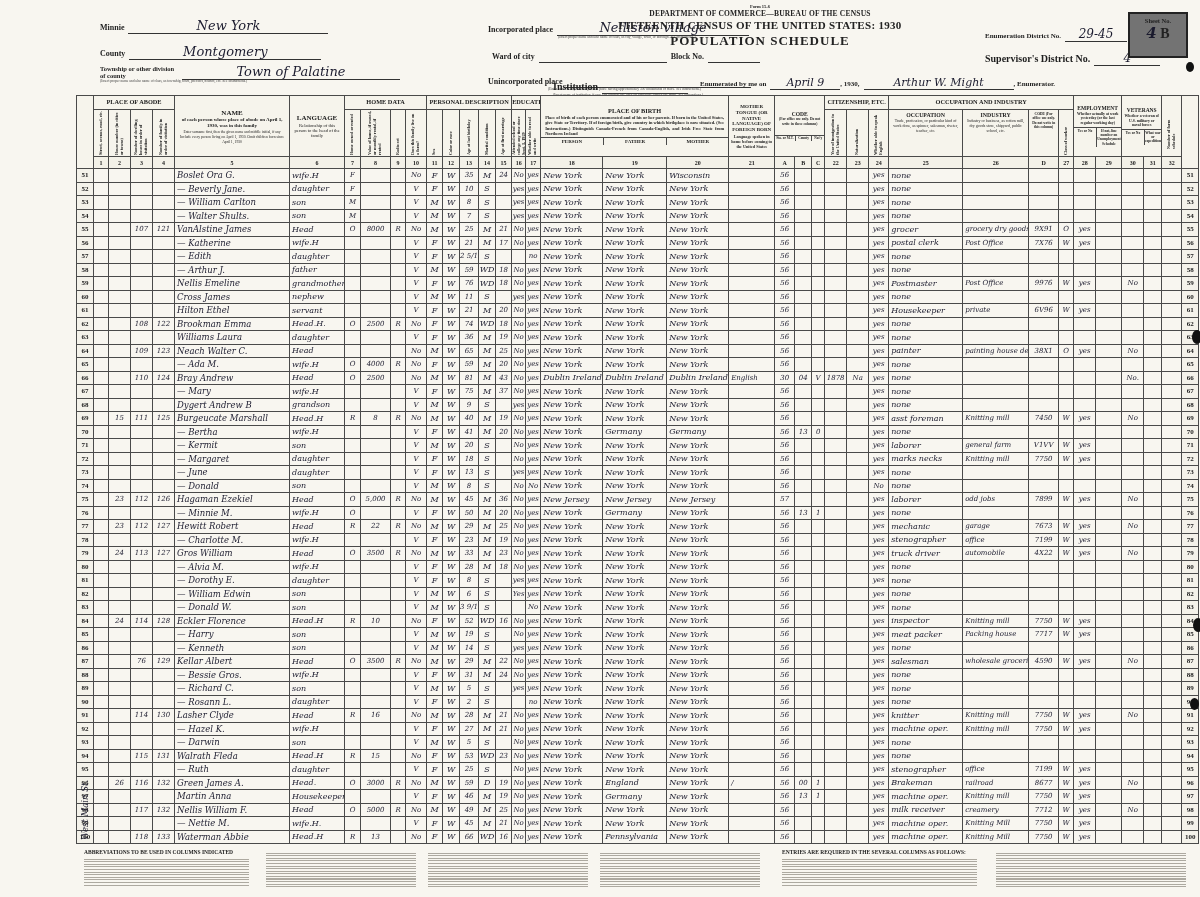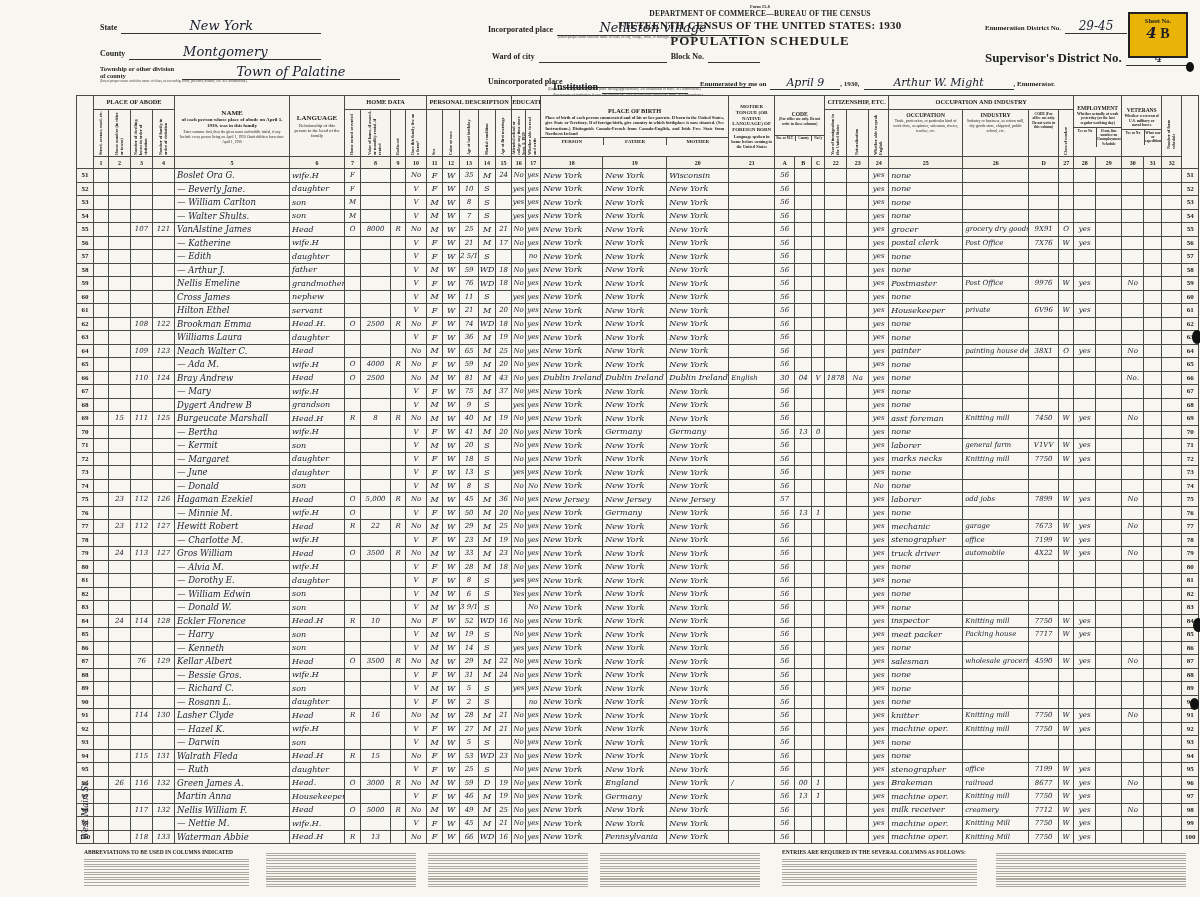--- a/index.html
+++ b/index.html
@@ -12,21 +12,21 @@
   .lbl { font-weight:bold; font-size:8px; color:#1e1e1e; }
   .lbl2 { font-weight:bold; font-size:6.5px; color:#1e1e1e; display:inline-block; line-height:1.1; vertical-align:middle; }
   .hw { font-family:"DejaVu Serif", serif; font-style:italic; color:#1b1b2e; }
   .uv { display:inline-block; border-bottom:1px solid #333; text-align:center; font-size:13px; line-height:1; padding:0 4px 1px 4px; vertical-align:bottom; }
   .note { font-size:3.6px; color:#444; line-height:1.1; }
   .titleblock { position:absolute; left:565px; top:4px; width:390px; text-align:center; }
   .formno { font-size:4.5px; font-weight:bold; }
   .dept { font-size:7.5px; font-weight:bold; letter-spacing:.2px; }
   .bigtitle { font-size:11px; font-weight:bold; margin-top:1px; letter-spacing:.3px; }
   .schedtitle { font-size:13px; font-weight:bold; margin-top:2px; letter-spacing:1px; }
-  .sheetbox { position:absolute; left:1128px; top:12px; width:60px; height:46px; border:2px solid #222; background:#eab308; text-align:center; }
+  .sheetbox { position:absolute; left:1128px; top:12px; width:60px; height:46px; border:2px solid #222; background:#737373; text-align:center; }
   .sheetbox .sl { font-size:6.5px; font-weight:bold; margin-top:3px; }
   .sheetbox .sv { font-size:14px; font-weight:bold; }
   .sheetbox .sv .hw { font-size:15px; }
 
   
   table.census { position:absolute; left:76px; top:95px; border-collapse:collapse; table-layout:fixed; width:1122px; background:#f8f6f0; }
   table.census th, table.census td { border:1px solid #4a4a4a; padding:0; overflow:hidden; }
   thead th { font-family:"Liberation Serif", serif; color:#1c1c1c; background:#f6f4ec; vertical-align:top; }
   .t1 th { font-size:6.3px; font-weight:bold; height:14px; vertical-align:middle; text-align:center; line-height:1.05; }
   .t2 th { height:47px; }
@@ -66,21 +66,21 @@
   .vstreet { position:absolute; left:80px; top:690px; width:14px; height:150px; }
   .vstreet div { writing-mode:vertical-rl; transform:rotate(180deg); font-family:"DejaVu Serif",serif; font-style:italic; font-size:8.5px; color:#1b1b2e; height:150px; }
   .blob { position:absolute; background:#111; border-radius:50%; }
 </style>
 </head>
 <body>
 
 <div class="page">
 
   <div class="fld" style="left:100px;top:16px;">
-    <span class="lbl">State</span>
+    <span class="lbl">Minnie</span>
     <span class="uv hw" style="width:200px;">New York</span>
   </div>
   <div class="fld" style="left:100px;top:42px;">
     <span class="lbl">County</span>
     <span class="uv hw" style="width:192px;">Montgomery</span>
   </div>
   <div class="fld" style="left:100px;top:62px;width:330px;white-space:normal;">
     <span class="lbl2" style="width:78px;">Township or other division of county</span>
     <span class="uv hw" style="width:218px;">Town of Palatine</span>
     <div class="note">(Insert proper name and also name of class, as township, town, precinct, district, etc.  See instructions.)</div>
@@ -103,26 +103,26 @@
     <div class="note" style="margin-left:60px;">(Enter name of any unincorporated place having approximately 500 inhabitants or more.  See instructions.)</div>
   </div>
 
   <div class="titleblock">
     <div class="formno">Form 15-6</div>
     <div class="dept">DEPARTMENT OF COMMERCE—BUREAU OF THE CENSUS</div>
     <div class="bigtitle">FIFTEENTH CENSUS OF THE UNITED STATES: 1930</div>
     <div class="schedtitle">POPULATION SCHEDULE</div>
   </div>
 
-  <div class="fld" style="left:985px;top:16px;">
+  <div class="fld" style="left:985px;top:24px;">
     <span class="lbl" style="font-size:7px;">Enumeration District No.</span>
     <span class="uv hw" style="width:62px;font-size:12px;">29-45</span>
   </div>
   <div class="fld" style="left:985px;top:48px;">
-    <span class="lbl" style="font-size:13px;">Supervisor's District No.</span>
+    <span class="lbl" style="font-size:10px;">Supervisor's District No.</span>
     <span class="uv hw" style="width:66px;font-size:12px;">4</span>
   </div>
   <div class="sheetbox">
     <div class="sl">Sheet No.</div>
     <div class="sv"><span class="hw">4</span> <span>B</span></div>
   </div>
 
   <div class="fld" style="left:553px;top:76px;">
     <span class="lbl" style="font-size:10px;">Institution</span>
     <span class="uv" style="width:86px;"></span>

